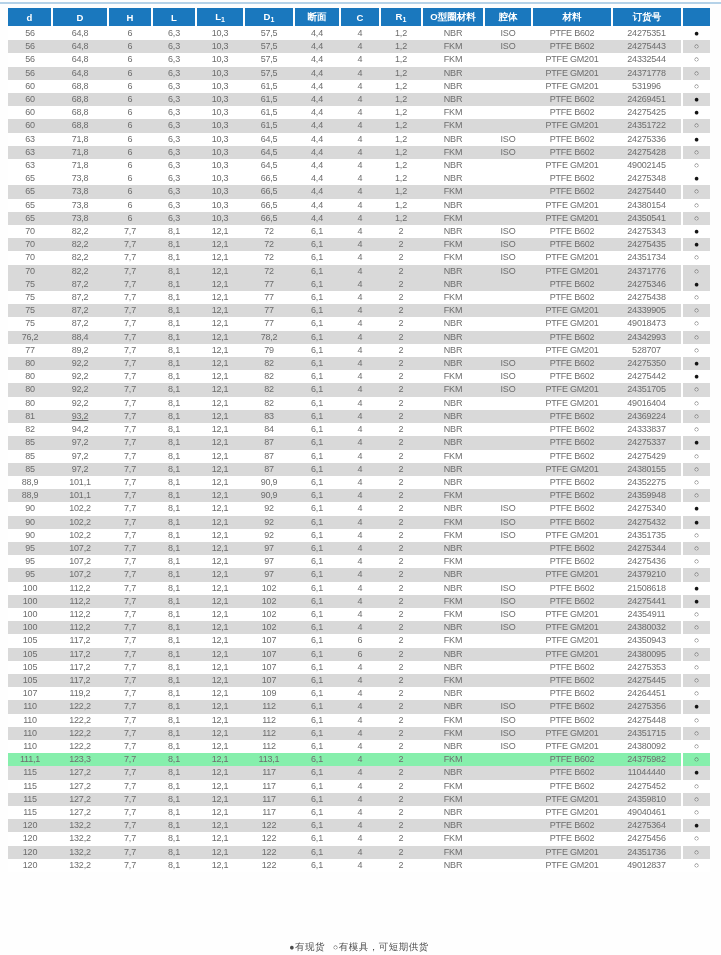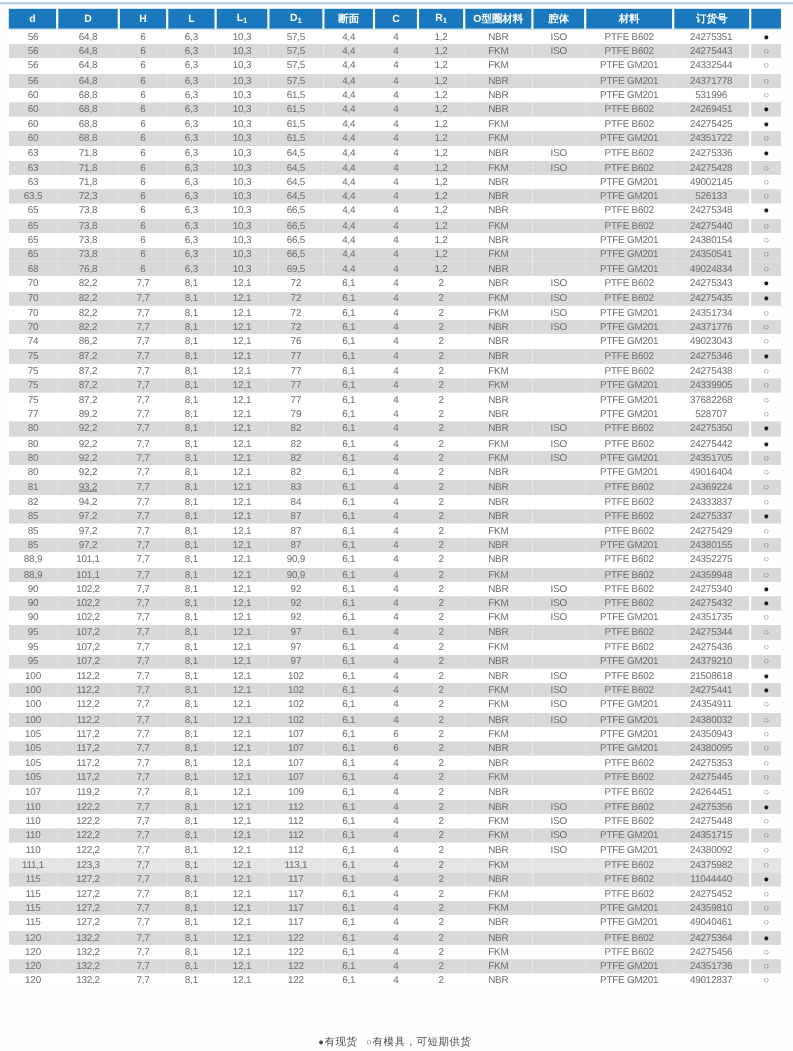--- a/index.html
+++ b/index.html
@@ -245,36 +245,20 @@
         <td style="color: rgb(109, 109, 109);">64,5</td>
         <td style="color: rgb(109, 109, 109);">4,4</td>
         <td style="color: rgb(109, 109, 109);">4</td>
         <td style="color: rgb(109, 109, 109);">1,2</td>
         <td style="color: rgb(109, 109, 109);">NBR</td>
         <td style="color: rgb(109, 109, 109);"></td>
         <td style="color: rgb(109, 109, 109);">PTFE GM201</td>
         <td style="color: rgb(109, 109, 109);">49002145</td>
         <td class="stock" style="color: rgb(90, 90, 90);">○</td>
       </tr>
-      <tr style="background: rgb(217, 217, 217);">
-        <td style="color: rgb(109, 109, 109);">63,5</td>
-        <td style="color: rgb(109, 109, 109);">72,3</td>
-        <td style="color: rgb(109, 109, 109);">6</td>
-        <td style="color: rgb(109, 109, 109);">6,3</td>
-        <td style="color: rgb(109, 109, 109);">10,3</td>
-        <td style="color: rgb(109, 109, 109);">64,5</td>
-        <td style="color: rgb(109, 109, 109);">4,4</td>
-        <td style="color: rgb(109, 109, 109);">4</td>
-        <td style="color: rgb(109, 109, 109);">1,2</td>
-        <td style="color: rgb(109, 109, 109);">NBR</td>
-        <td style="color: rgb(109, 109, 109);"></td>
-        <td style="color: rgb(109, 109, 109);">PTFE GM201</td>
-        <td style="color: rgb(109, 109, 109);">526133</td>
-        <td class="stock" style="color: rgb(90, 90, 90);">○</td>
-      </tr>
       <tr style="background: rgb(255, 255, 255);">
         <td style="color: rgb(109, 109, 109);">65</td>
         <td style="color: rgb(109, 109, 109);">73,8</td>
         <td style="color: rgb(109, 109, 109);">6</td>
         <td style="color: rgb(109, 109, 109);">6,3</td>
         <td style="color: rgb(109, 109, 109);">10,3</td>
         <td style="color: rgb(109, 109, 109);">66,5</td>
         <td style="color: rgb(109, 109, 109);">4,4</td>
         <td style="color: rgb(109, 109, 109);">4</td>
         <td style="color: rgb(109, 109, 109);">1,2</td>
@@ -325,36 +309,20 @@
         <td style="color: rgb(109, 109, 109);">66,5</td>
         <td style="color: rgb(109, 109, 109);">4,4</td>
         <td style="color: rgb(109, 109, 109);">4</td>
         <td style="color: rgb(109, 109, 109);">1,2</td>
         <td style="color: rgb(109, 109, 109);">FKM</td>
         <td style="color: rgb(109, 109, 109);"></td>
         <td style="color: rgb(109, 109, 109);">PTFE GM201</td>
         <td style="color: rgb(109, 109, 109);">24350541</td>
         <td class="stock" style="color: rgb(90, 90, 90);">○</td>
       </tr>
-      <tr style="background: rgb(217, 217, 217);">
-        <td style="color: rgb(109, 109, 109);">68</td>
-        <td style="color: rgb(109, 109, 109);">76,8</td>
-        <td style="color: rgb(109, 109, 109);">6</td>
-        <td style="color: rgb(109, 109, 109);">6,3</td>
-        <td style="color: rgb(109, 109, 109);">10,3</td>
-        <td style="color: rgb(109, 109, 109);">69,5</td>
-        <td style="color: rgb(109, 109, 109);">4,4</td>
-        <td style="color: rgb(109, 109, 109);">4</td>
-        <td style="color: rgb(109, 109, 109);">1,2</td>
-        <td style="color: rgb(109, 109, 109);">NBR</td>
-        <td style="color: rgb(109, 109, 109);"></td>
-        <td style="color: rgb(109, 109, 109);">PTFE GM201</td>
-        <td style="color: rgb(109, 109, 109);">49024834</td>
-        <td class="stock" style="color: rgb(90, 90, 90);">○</td>
-      </tr>
       <tr style="background: rgb(255, 255, 255);">
         <td style="color: rgb(109, 109, 109);">70</td>
         <td style="color: rgb(109, 109, 109);">82,2</td>
         <td style="color: rgb(109, 109, 109);">7,7</td>
         <td style="color: rgb(109, 109, 109);">8,1</td>
         <td style="color: rgb(109, 109, 109);">12,1</td>
         <td style="color: rgb(109, 109, 109);">72</td>
         <td style="color: rgb(109, 109, 109);">6,1</td>
         <td style="color: rgb(109, 109, 109);">4</td>
         <td style="color: rgb(109, 109, 109);">2</td>
@@ -405,36 +373,20 @@
         <td style="color: rgb(109, 109, 109);">72</td>
         <td style="color: rgb(109, 109, 109);">6,1</td>
         <td style="color: rgb(109, 109, 109);">4</td>
         <td style="color: rgb(109, 109, 109);">2</td>
         <td style="color: rgb(109, 109, 109);">NBR</td>
         <td style="color: rgb(109, 109, 109);">ISO</td>
         <td style="color: rgb(109, 109, 109);">PTFE GM201</td>
         <td style="color: rgb(109, 109, 109);">24371776</td>
         <td class="stock" style="color: rgb(90, 90, 90);">○</td>
       </tr>
-      <tr style="background: rgb(255, 255, 255);">
-        <td style="color: rgb(109, 109, 109);">74</td>
-        <td style="color: rgb(109, 109, 109);">86,2</td>
-        <td style="color: rgb(109, 109, 109);">7,7</td>
-        <td style="color: rgb(109, 109, 109);">8,1</td>
-        <td style="color: rgb(109, 109, 109);">12,1</td>
-        <td style="color: rgb(109, 109, 109);">76</td>
-        <td style="color: rgb(109, 109, 109);">6,1</td>
-        <td style="color: rgb(109, 109, 109);">4</td>
-        <td style="color: rgb(109, 109, 109);">2</td>
-        <td style="color: rgb(109, 109, 109);">NBR</td>
-        <td style="color: rgb(109, 109, 109);"></td>
-        <td style="color: rgb(109, 109, 109);">PTFE GM201</td>
-        <td style="color: rgb(109, 109, 109);">49023043</td>
-        <td class="stock" style="color: rgb(90, 90, 90);">○</td>
-      </tr>
       <tr style="background: rgb(217, 217, 217);">
         <td style="color: rgb(109, 109, 109);">75</td>
         <td style="color: rgb(109, 109, 109);">87,2</td>
         <td style="color: rgb(109, 109, 109);">7,7</td>
         <td style="color: rgb(109, 109, 109);">8,1</td>
         <td style="color: rgb(109, 109, 109);">12,1</td>
         <td style="color: rgb(109, 109, 109);">77</td>
         <td style="color: rgb(109, 109, 109);">6,1</td>
         <td style="color: rgb(109, 109, 109);">4</td>
         <td style="color: rgb(109, 109, 109);">2</td>
@@ -482,21 +434,37 @@
         <td style="color: rgb(109, 109, 109);">7,7</td>
         <td style="color: rgb(109, 109, 109);">8,1</td>
         <td style="color: rgb(109, 109, 109);">12,1</td>
         <td style="color: rgb(109, 109, 109);">77</td>
         <td style="color: rgb(109, 109, 109);">6,1</td>
         <td style="color: rgb(109, 109, 109);">4</td>
         <td style="color: rgb(109, 109, 109);">2</td>
         <td style="color: rgb(109, 109, 109);">NBR</td>
         <td style="color: rgb(109, 109, 109);"></td>
         <td style="color: rgb(109, 109, 109);">PTFE GM201</td>
-        <td style="color: rgb(109, 109, 109);">37682268</td>
+        <td style="color: rgb(109, 109, 109);">49018473</td>
+        <td class="stock" style="color: rgb(90, 90, 90);">○</td>
+      </tr>
+      <tr style="background: rgb(217, 217, 217);">
+        <td style="color: rgb(109, 109, 109);">76,2</td>
+        <td style="color: rgb(109, 109, 109);">88,4</td>
+        <td style="color: rgb(109, 109, 109);">7,7</td>
+        <td style="color: rgb(109, 109, 109);">8,1</td>
+        <td style="color: rgb(109, 109, 109);">12,1</td>
+        <td style="color: rgb(109, 109, 109);">78,2</td>
+        <td style="color: rgb(109, 109, 109);">6,1</td>
+        <td style="color: rgb(109, 109, 109);">4</td>
+        <td style="color: rgb(109, 109, 109);">2</td>
+        <td style="color: rgb(109, 109, 109);">NBR</td>
+        <td style="color: rgb(109, 109, 109);"></td>
+        <td style="color: rgb(109, 109, 109);">PTFE B602</td>
+        <td style="color: rgb(109, 109, 109);">24342993</td>
         <td class="stock" style="color: rgb(90, 90, 90);">○</td>
       </tr>
       <tr style="background: rgb(255, 255, 255);">
         <td style="color: rgb(109, 109, 109);">77</td>
         <td style="color: rgb(109, 109, 109);">89,2</td>
         <td style="color: rgb(109, 109, 109);">7,7</td>
         <td style="color: rgb(109, 109, 109);">8,1</td>
         <td style="color: rgb(109, 109, 109);">12,1</td>
         <td style="color: rgb(109, 109, 109);">79</td>
         <td style="color: rgb(109, 109, 109);">6,1</td>
@@ -981,21 +949,21 @@
         <td style="color: rgb(109, 109, 109);">112</td>
         <td style="color: rgb(109, 109, 109);">6,1</td>
         <td style="color: rgb(109, 109, 109);">4</td>
         <td style="color: rgb(109, 109, 109);">2</td>
         <td style="color: rgb(109, 109, 109);">NBR</td>
         <td style="color: rgb(109, 109, 109);">ISO</td>
         <td style="color: rgb(109, 109, 109);">PTFE GM201</td>
         <td style="color: rgb(109, 109, 109);">24380092</td>
         <td class="stock" style="color: rgb(90, 90, 90);">○</td>
       </tr>
-      <tr style="background: #e5e5e5;">
+      <tr style="background: #86efac;">
         <td style="color: rgb(109, 109, 109);">111,1</td>
         <td style="color: rgb(109, 109, 109);">123,3</td>
         <td style="color: rgb(109, 109, 109);">7,7</td>
         <td style="color: rgb(109, 109, 109);">8,1</td>
         <td style="color: rgb(109, 109, 109);">12,1</td>
         <td style="color: rgb(109, 109, 109);">113,1</td>
         <td style="color: rgb(109, 109, 109);">6,1</td>
         <td style="color: rgb(109, 109, 109);">4</td>
         <td style="color: rgb(109, 109, 109);">2</td>
         <td style="color: rgb(109, 109, 109);">FKM</td>

